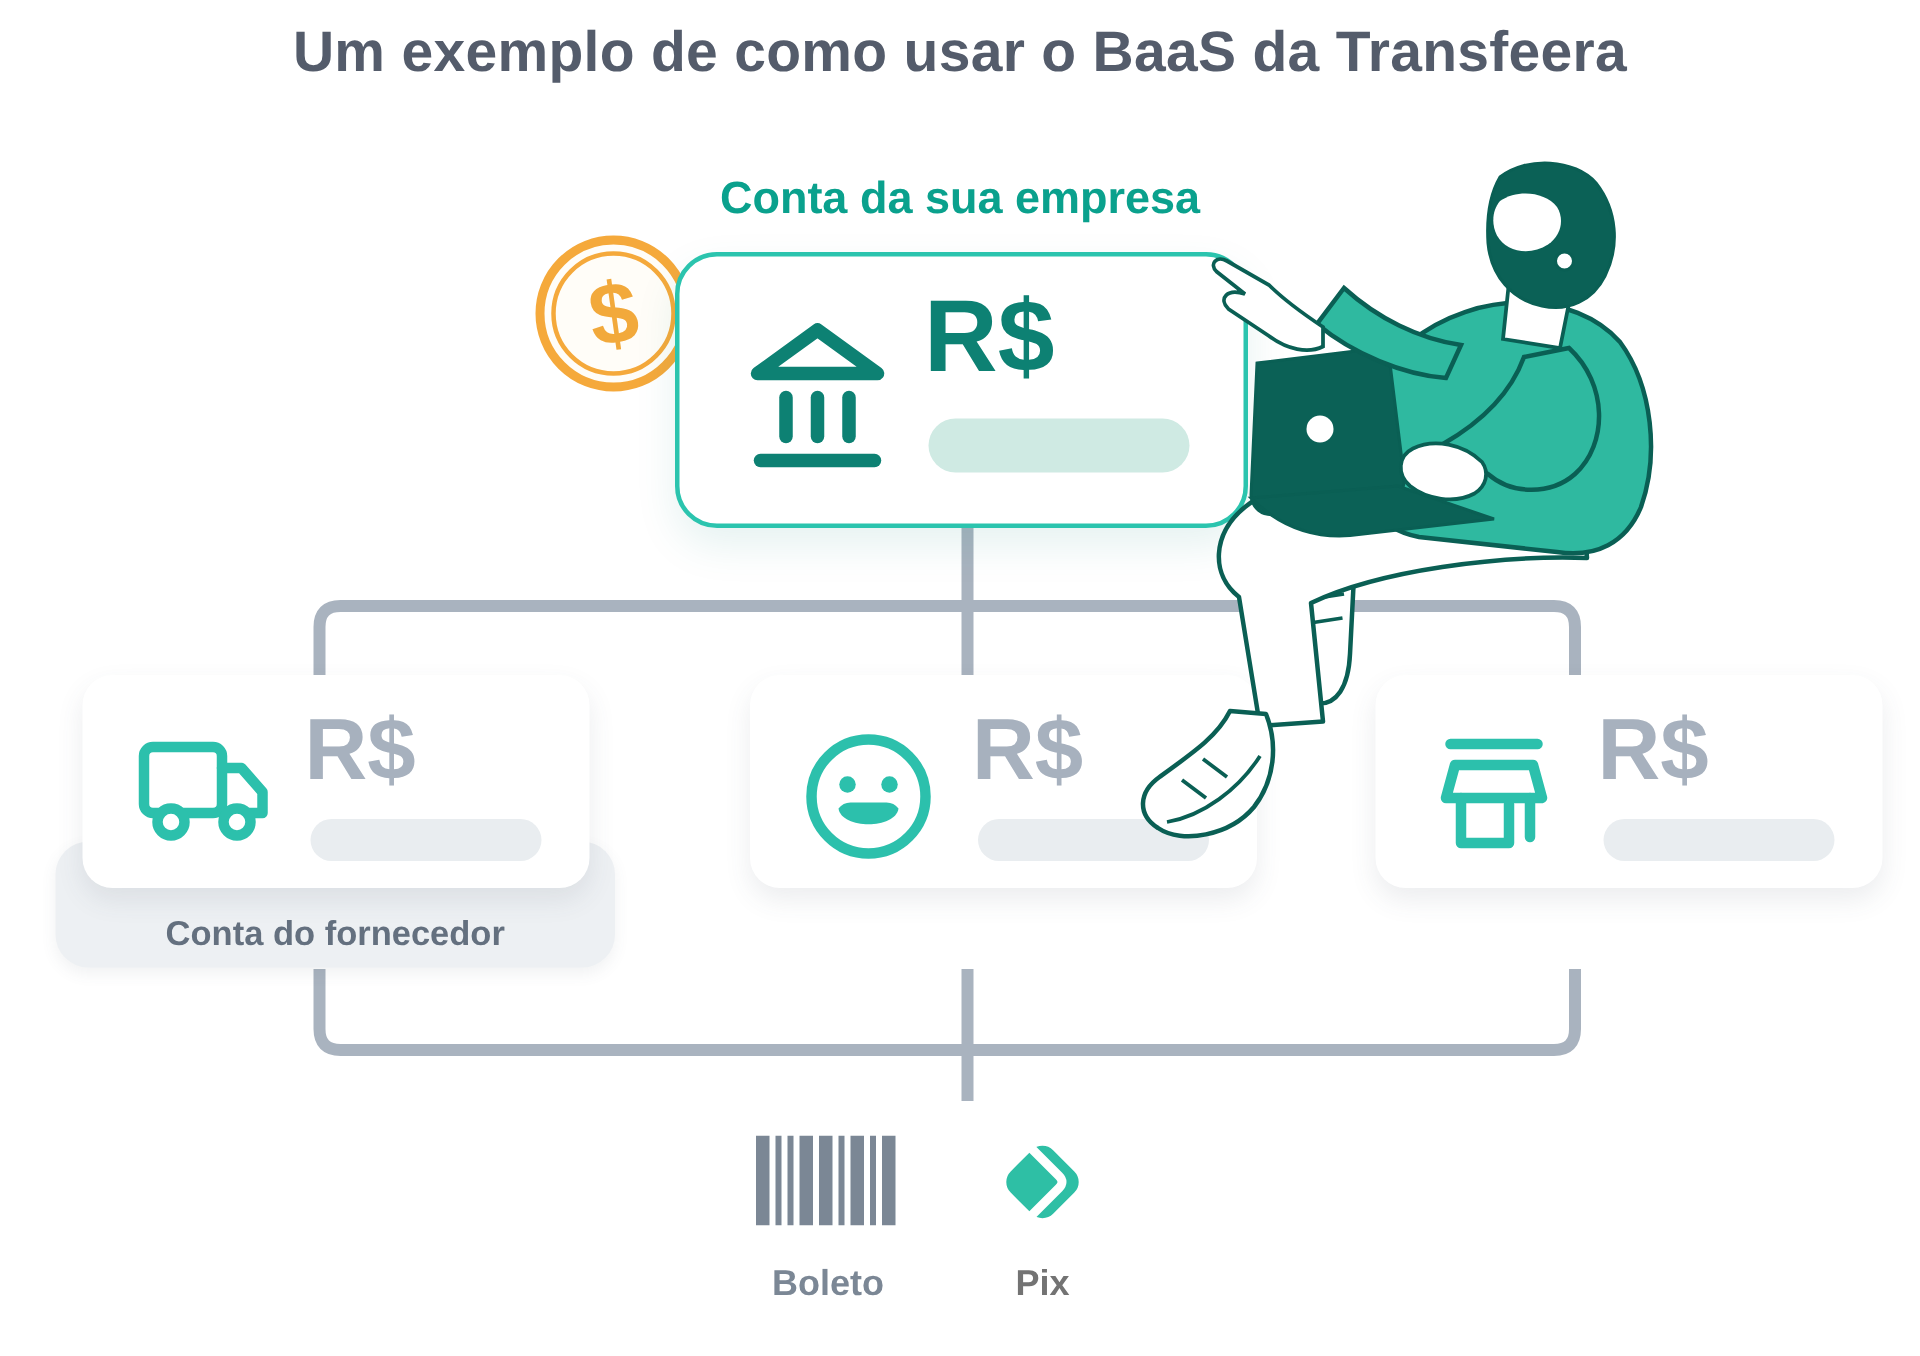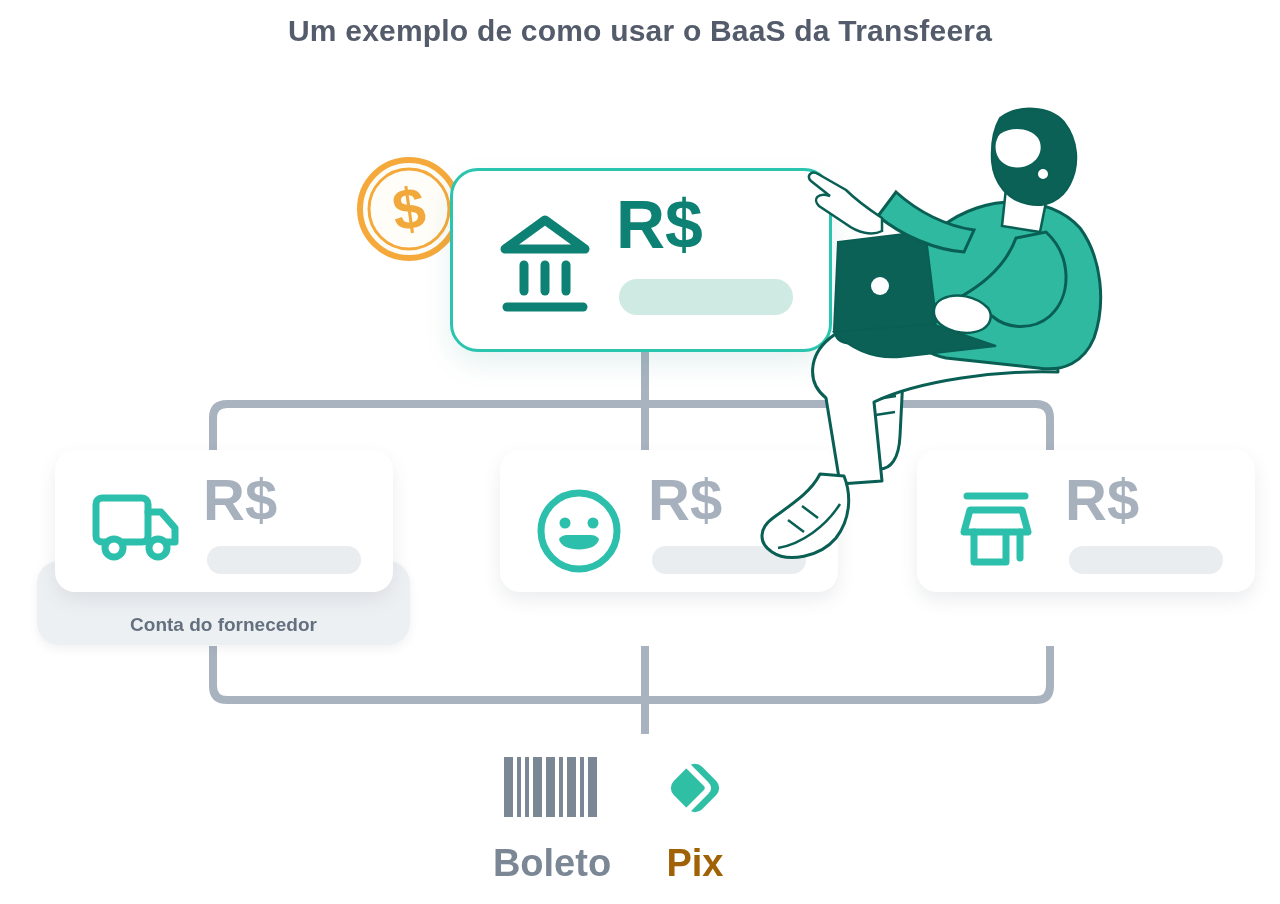--- a/index.html
+++ b/index.html
@@ -1,68 +1,69 @@
 <!DOCTYPE html>
 <html><head>
 <meta charset="utf-8">
 <style>
   html,body{margin:0;padding:0;background:#fff;}
   .stage{position:relative;width:1280px;height:904px;background:#fff;overflow:hidden;
          font-family:"Liberation Sans",sans-serif;}
   .title{position:absolute;top:14px;left:0;width:100%;text-align:center;
-         font-size:30px;font-weight:bold;color:#545c6b;letter-spacing:.2px;}
+         font-size:38px;font-weight:bold;color:#545c6b;letter-spacing:.2px;}
   .empresa-label{position:absolute;top:116px;left:0;width:100%;text-align:center;
          font-size:30px;font-weight:bold;color:#0aa18d;}
   .connectors{position:absolute;left:0;top:0;z-index:0;}
   .coin{position:absolute;left:356px;top:156px;z-index:0;}
   .main-card{position:absolute;left:450px;top:168px;width:382px;height:184px;
          background:#fff;border:3px solid #2bc4ae;border-radius:28px;box-sizing:border-box;
          box-shadow:0 12px 28px rgba(13,129,115,.10);z-index:2;}
   .main-card .bank-icon{position:absolute;left:44px;top:36px;}
   .main-card .rs{position:absolute;left:163px;top:14px;font-size:68px;font-weight:bold;color:#0d8173;}
   .main-card .mint-bar{position:absolute;left:166px;top:108px;width:174px;height:36px;
          border-radius:18px;background:#cfeae3;}
   .acct-footer{position:absolute;top:561px;width:373px;height:84px;background:#edf0f3;
          border-radius:22px;z-index:1;box-shadow:0 4px 10px rgba(80,90,100,.08);}
   .acct-footer .flabel{position:absolute;left:0;bottom:9px;width:100%;text-align:center;
-         font-size:19px;font-weight:bold;color:#64707f;}
+         font-size:23px;font-weight:bold;color:#64707f;}
   .acct-card{position:absolute;top:450px;width:338px;height:142px;background:#fff;
          border-radius:20px;z-index:2;box-shadow:0 8px 18px rgba(70,80,95,.10);}
   .acct-card .aicon{position:absolute;left:36px;top:38px;}
   .acct-card .rs{position:absolute;left:148px;top:16px;font-size:58px;font-weight:bold;color:#a7b1be;}
   .acct-card .gray-bar{position:absolute;left:152px;top:96px;width:154px;height:28px;
          border-radius:14px;background:#e9edf0;}
   .f1{left:37px;} .c1{left:55px;}
   .f2{left:483px;} .c2{left:500px;}
   .f3{left:900px;} .c3{left:917px;}
   .barcode{position:absolute;left:504px;top:757px;z-index:1;}
   .pix-logo{position:absolute;left:653px;top:746px;z-index:1;}
-  .pm-label{position:absolute;top:842px;font-size:38px;font-weight:bold;text-align:center;z-index:1;}
+  .pm-label{position:absolute;top:842px;font-size:24px;font-weight:bold;text-align:center;z-index:1;}
   .pm-boleto{left:490px;width:124px;color:#7b8795;}
-  .pm-pix{left:653px;width:84px;color:#a16207;}
+  .pm-pix{left:653px;width:84px;color:#737373;}
   .person{position:absolute;left:750px;top:100px;z-index:5;pointer-events:none;}
 </style>
 </head>
 <body>
 
 <div class="stage">
 
   <svg class="connectors" width="1280" height="904" viewBox="0 0 1280 904">
     <g fill="none" stroke="#a9b3bf" stroke-width="8">
       <path d="M645 350 L645 404"></path>
       <path d="M213 452 L213 418 Q213 404 227 404 L1036 404 Q1050 404 1050 418 L1050 452"></path>
       <path d="M645 404 L645 452"></path>
       <path d="M213 646 L213 686 Q213 700 227 700 L1036 700 Q1050 700 1050 686 L1050 646"></path>
       <path d="M645 646 L645 700"></path>
       <path d="M645 704 L645 734"></path>
     </g>
   </svg>
 
   <div class="title">Um exemplo de como usar o BaaS da Transfeera</div>
 
+  <div class="empresa-label">Conta da sua empresa</div>
 
   <svg class="coin" width="106" height="106" viewBox="0 0 106 106">
     <circle cx="53" cy="53" r="49" fill="#fffdf8" stroke="#f5a93b" stroke-width="6"></circle>
     <circle cx="53" cy="53" r="40" fill="none" stroke="#f5a93b" stroke-width="3"></circle>
     <text x="53" y="73" text-anchor="middle" font-size="58" font-weight="bold" fill="#f2a93b" font-family="Liberation Sans, sans-serif" transform="rotate(-8 53 53)">$</text>
   </svg>
 
   <div class="main-card">
     <svg class="bank-icon" width="96" height="108" viewBox="0 0 96 108">
       <g fill="none" stroke="#0d8173" stroke-width="9" stroke-linecap="round" stroke-linejoin="round">

